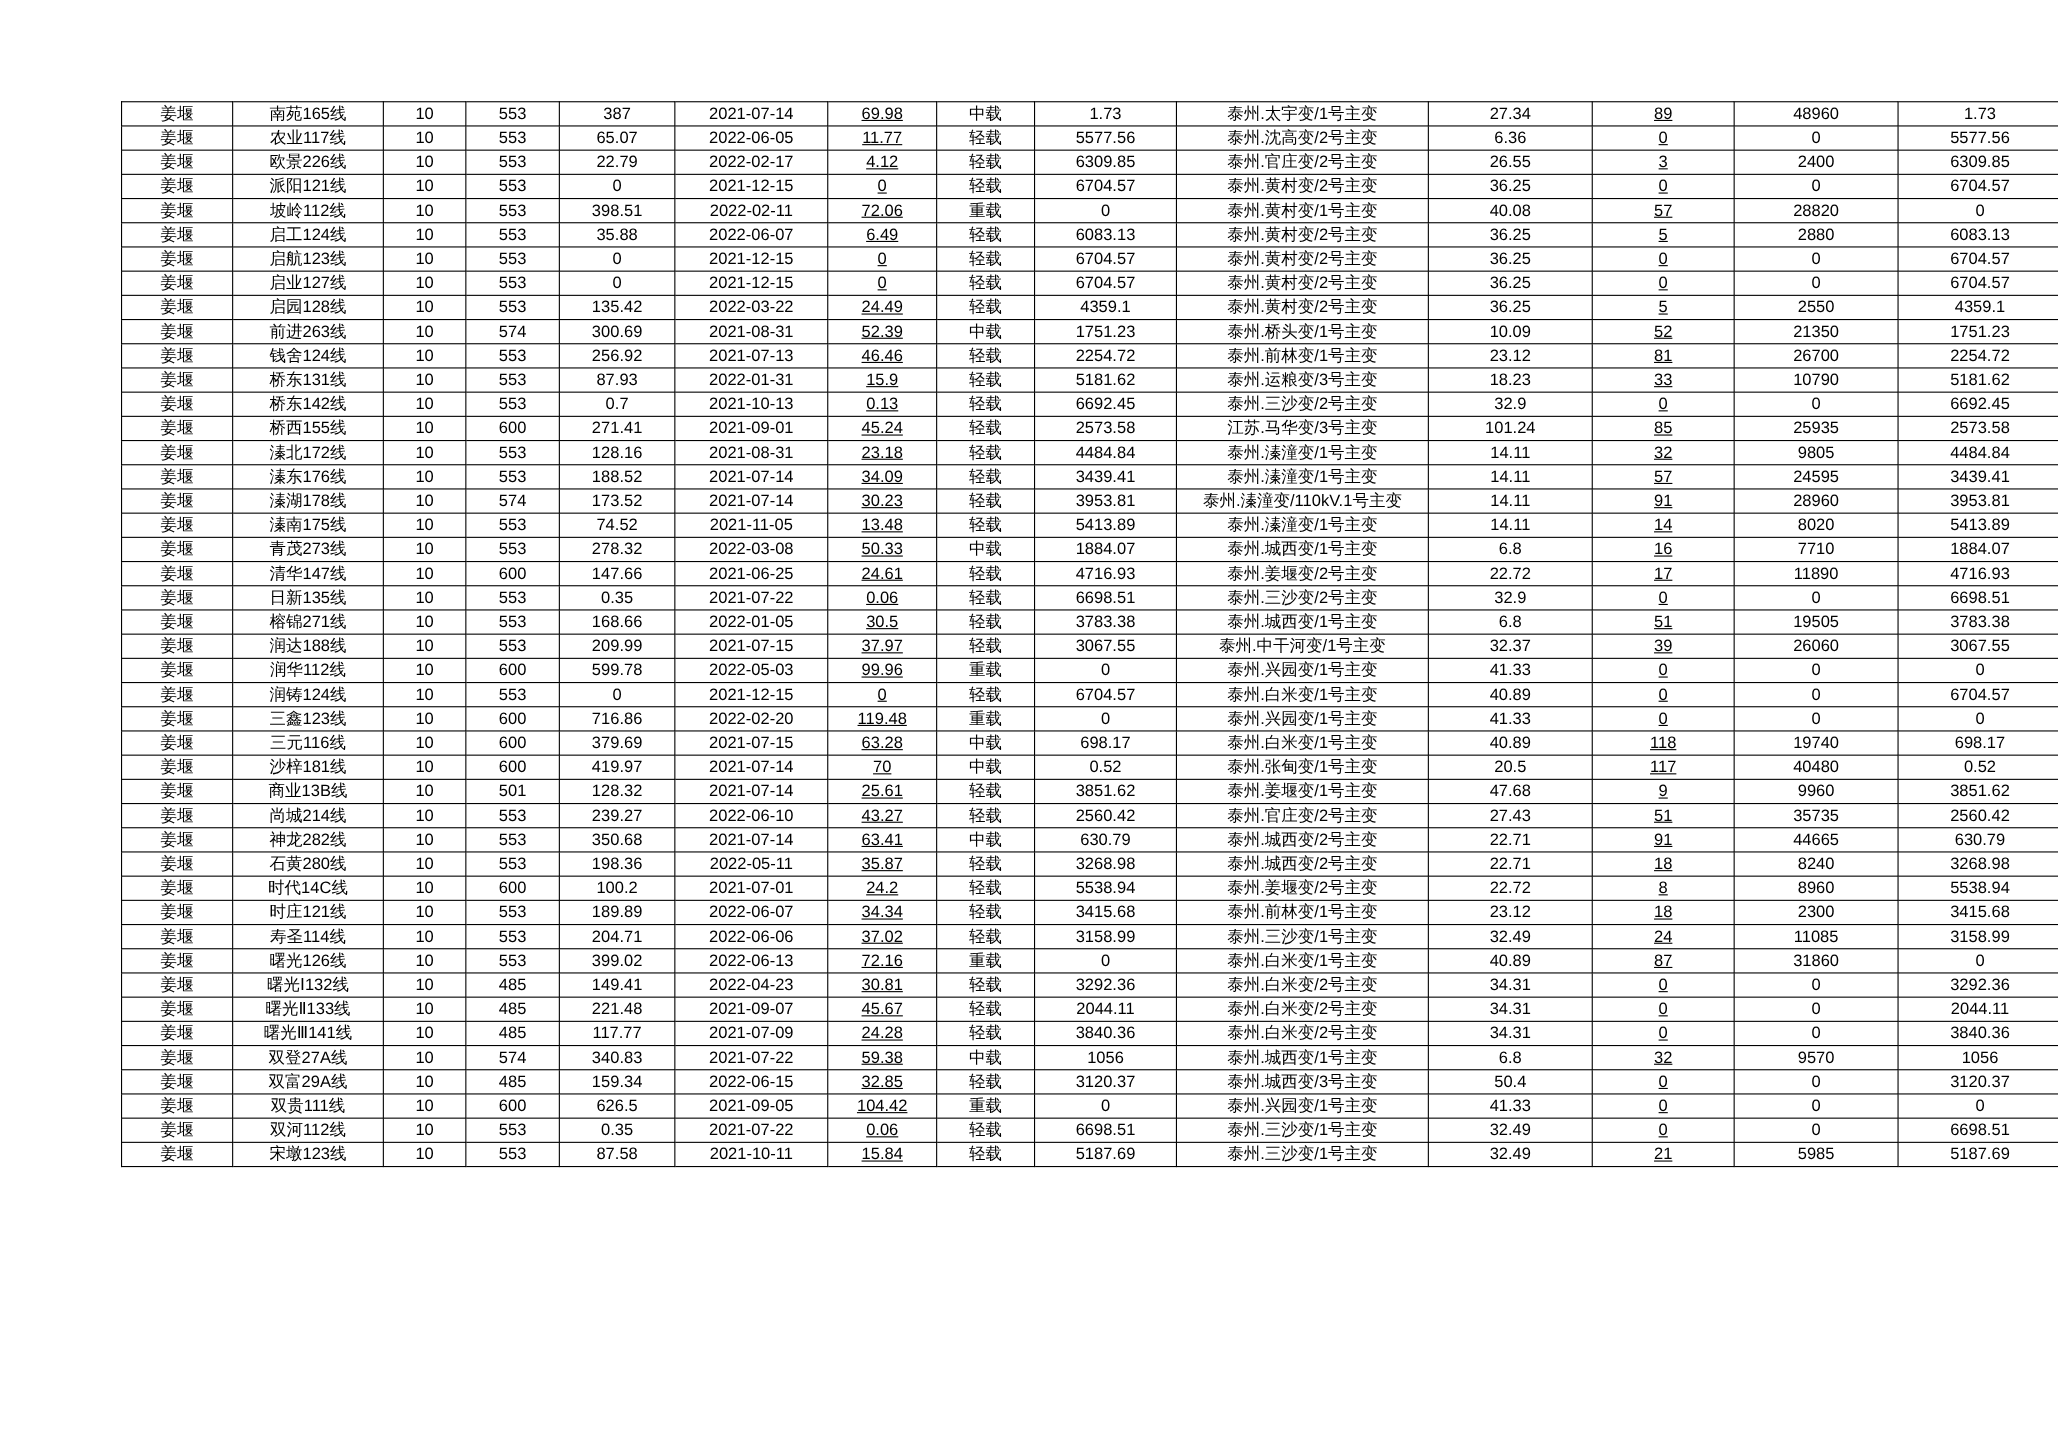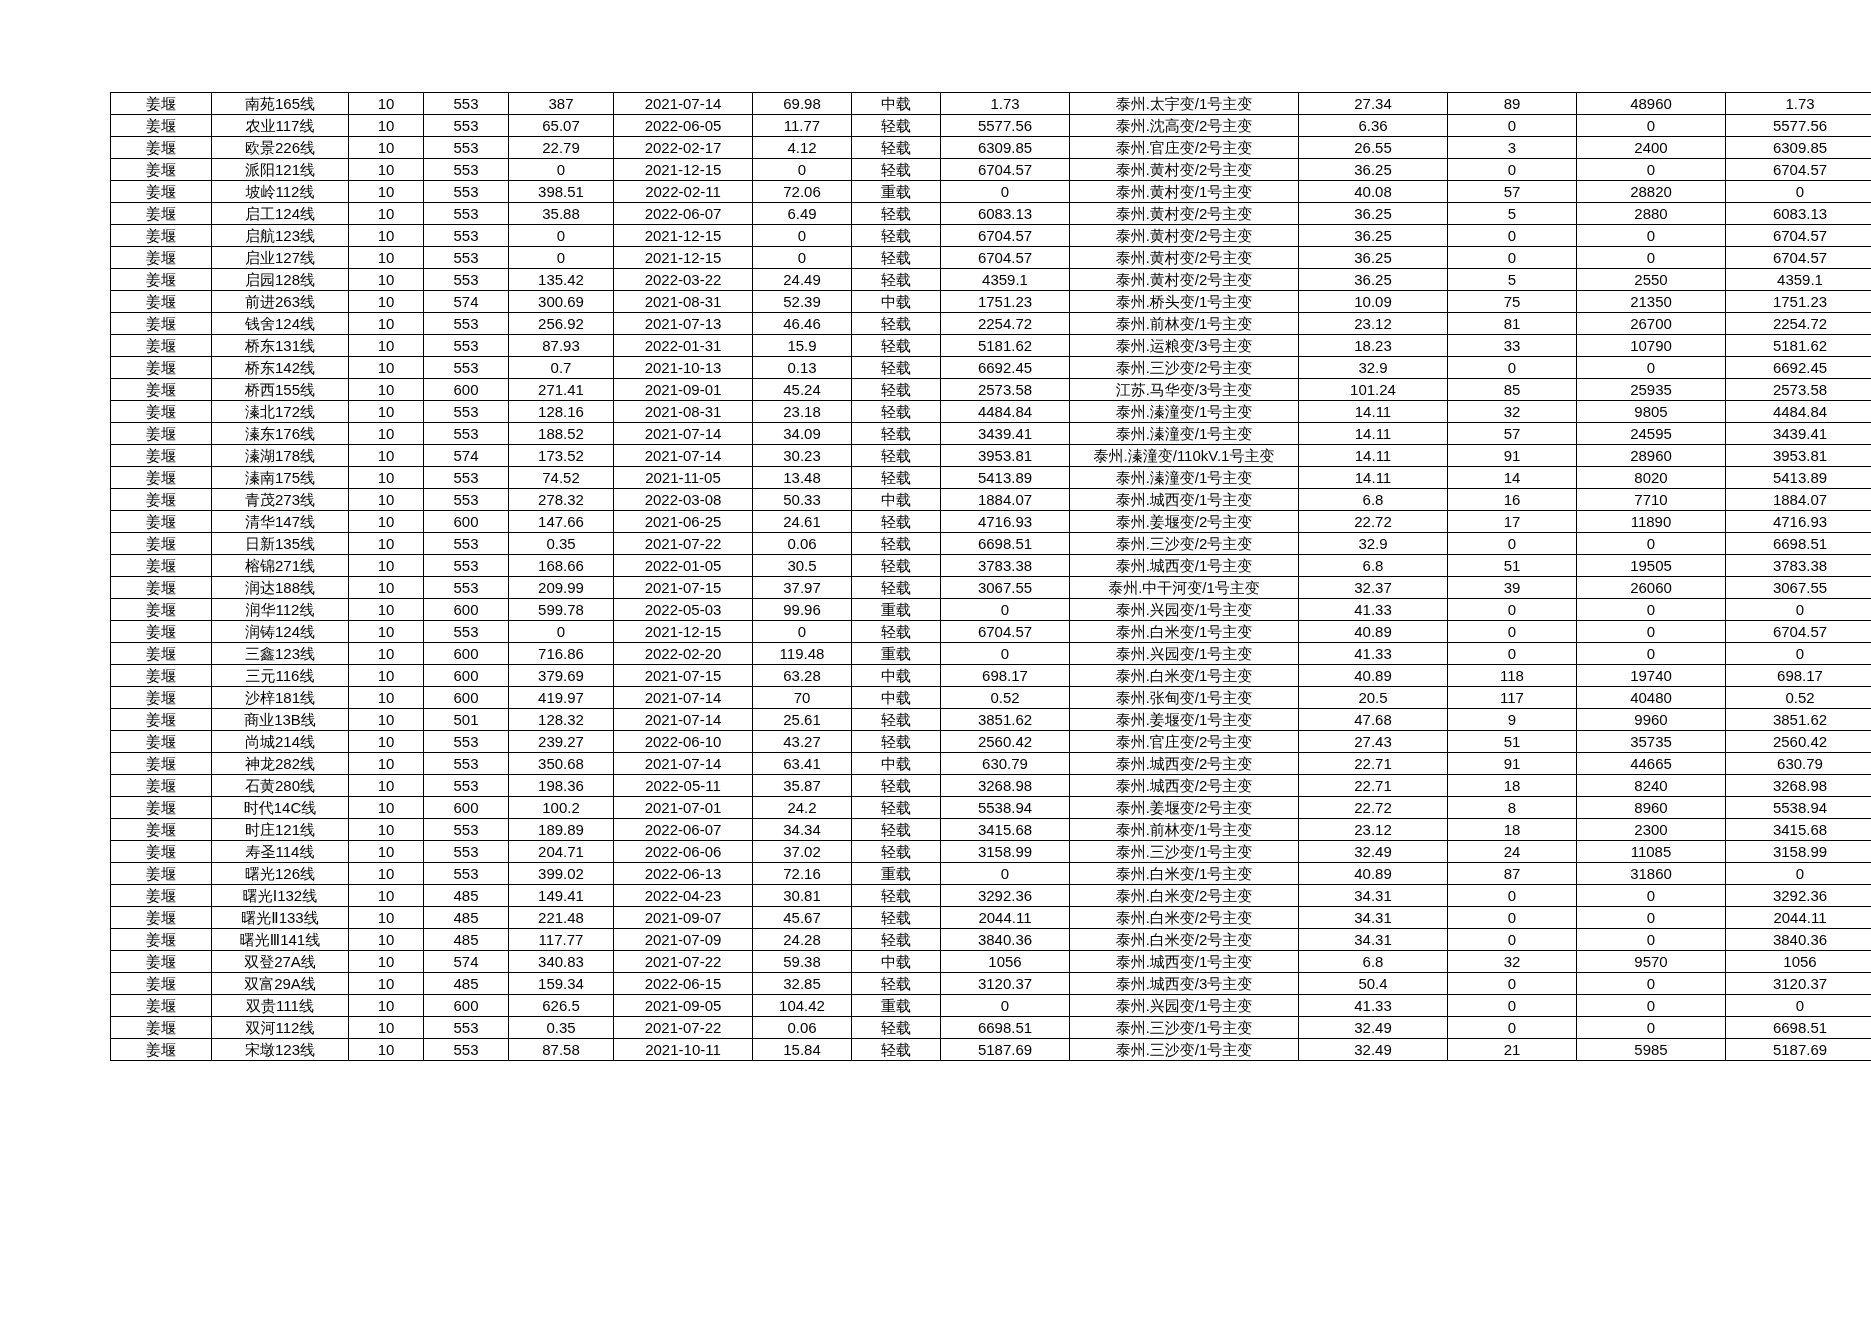--- a/index.html
+++ b/index.html
@@ -35,26 +35,26 @@
     white-space: nowrap;
     overflow: hidden;
     line-height: 1.15;
   }
   td.c0  { width: 92px; }
   td.c1  { width: 128px; }
   td.c2  { width: 66px; }
   td.c3  { width: 76px; }
   td.c4  { width: 96px; }
   td.c5  { width: 130px; }
-  td.c6  { width: 90px; }
+  td.c6  { width: 90px; text-decoration: underline; }
   td.c7  { width: 80px; }
   td.c8  { width: 120px; }
   td.c9  { width: 220px; white-space: normal; }
   td.c10 { width: 140px; }
-  td.c11 { width: 120px; }
+  td.c11 { width: 120px; text-decoration: underline; }
   td.c12 { width: 140px; }
   td.c13 { width: 140px; }
   .tall td { height: 42px; }
   .wrapcell { white-space: normal; line-height: 1.2; }
 </style>
 </head>
 <body>
 
 <div class="page">
   <table class="grid">
@@ -208,21 +208,21 @@
           <td class="c1">前进263线</td>
           <td class="c2">10</td>
           <td class="c3">574</td>
           <td class="c4">300.69</td>
           <td class="c5">2021-08-31</td>
           <td class="c6">52.39</td>
           <td class="c7">中载</td>
           <td class="c8">1751.23</td>
           <td class="c9">泰州.桥头变/1号主变</td>
           <td class="c10">10.09</td>
-          <td class="c11">75</td>
+          <td class="c11">52</td>
           <td class="c12">21350</td>
           <td class="c13">1751.23</td>
         </tr>
         <tr>
           <td class="c0">姜堰</td>
           <td class="c1">钱舍124线</td>
           <td class="c2">10</td>
           <td class="c3">553</td>
           <td class="c4">256.92</td>
           <td class="c5">2021-07-13</td>

